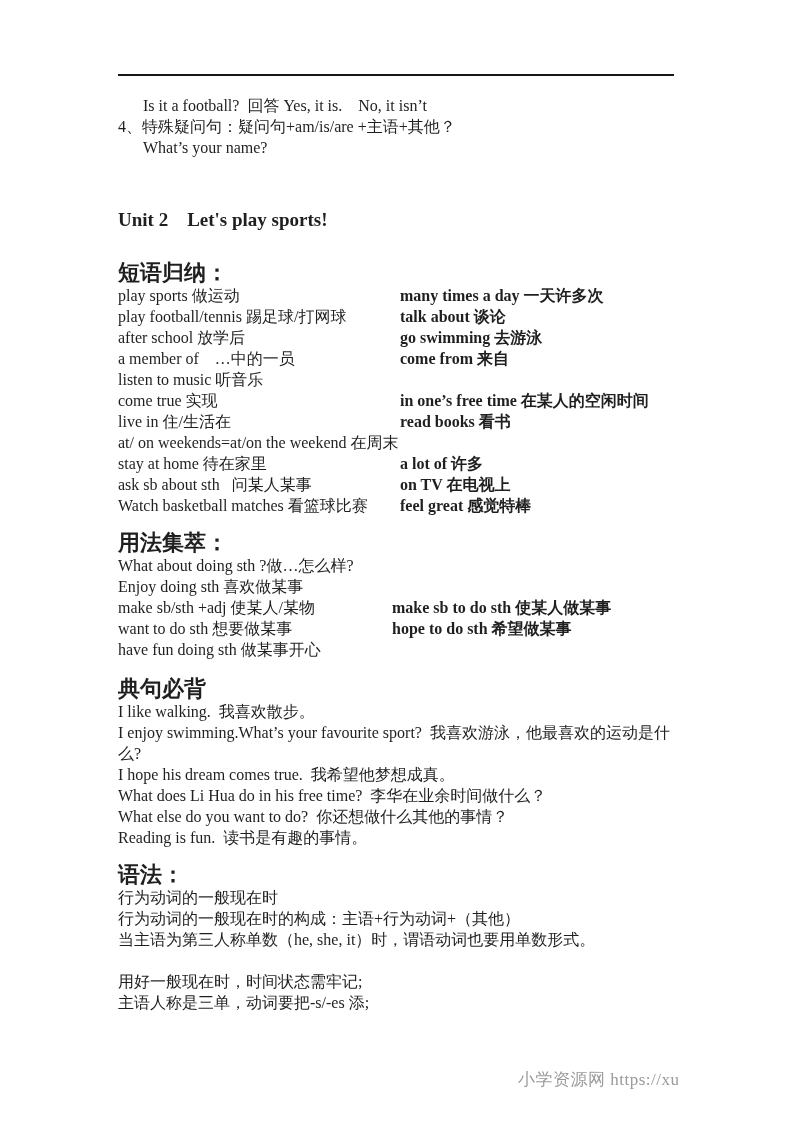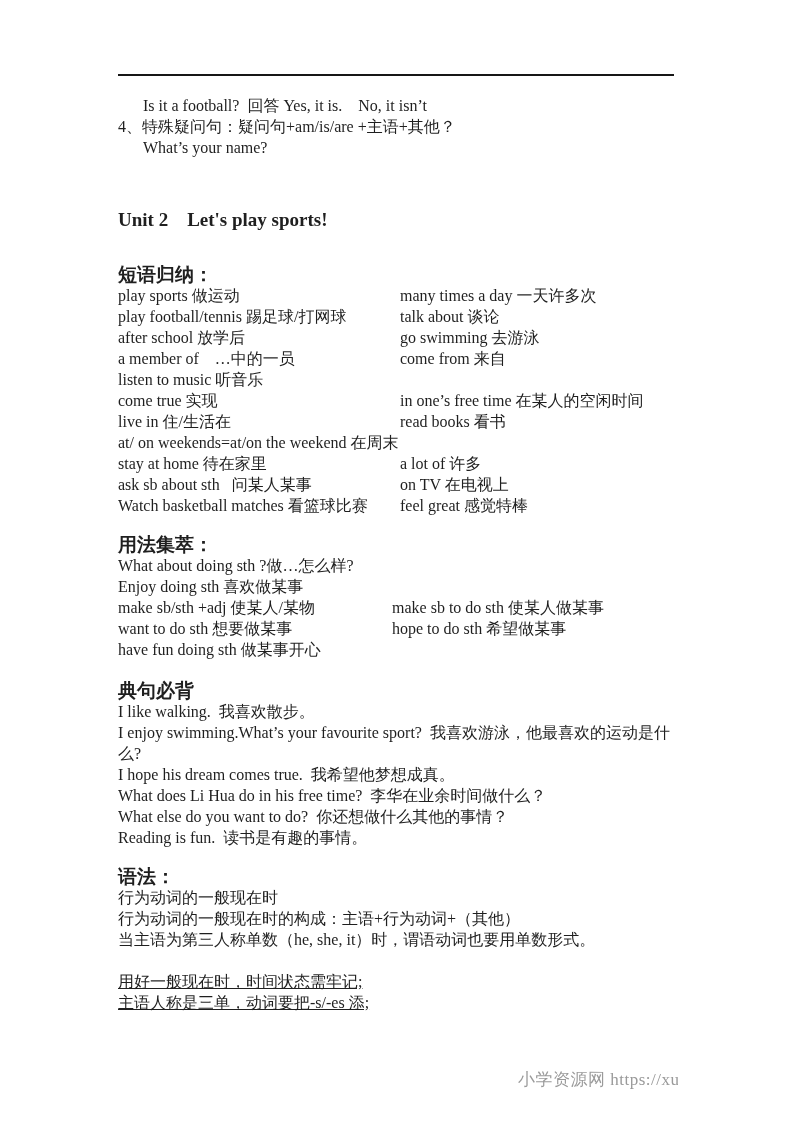--- a/index.html
+++ b/index.html
@@ -7,31 +7,31 @@
     width:793px;height:1122px;background:#ffffff;
     font-family:"Liberation Serif","DejaVu Serif",serif;
     font-size:16px;color:#1f1f1f;
   }
   .page{position:relative;width:678px;height:1122px;background:#fff;overflow:hidden;}
   .rule{position:absolute;left:118px;top:74px;width:556px;height:0;border-top:2px solid #161616;}
   .content{position:absolute;left:118px;top:95px;width:562px;line-height:21px;}
   .line{min-height:21px;white-space:pre-wrap;}
   .indent{padding-left:25px;}
   .h-unit{font-weight:bold;font-size:19px;line-height:22px;margin-top:51px;white-space:pre;}
-  .h-cn{font-weight:bold;font-size:19px;line-height:21px;
-        font-family:Liberation Sans, sans-serif;white-space:pre;}
+  .h-cn{font-weight:bold;font-size:22px;line-height:21px;
+        font-family:Liberation Mono, monospace;white-space:pre;}
   .h-phrases{margin-top:33px;}
   .h-usage{margin-top:18px;}
   .h-sent{margin-top:20px;}
   .h-gram{margin-top:18px;}
   .cols{display:flex;min-height:21px;}
   .cl{flex:0 0 auto;min-width:282px;white-space:pre;}
   .cl-u{flex:0 0 auto;min-width:274px;white-space:pre;}
-  .cr{flex:0 0 auto;white-space:pre;}
-  .rhyme-block{margin-top:21px;text-decoration:underline;}
+  .cr{flex:0 0 auto;white-space:pre;font-weight:bold;}
+  .rhyme-block{margin-top:21px;}
   .footer{
     position:absolute;left:0;top:1068px;width:793px;text-align:right;
     font-family:Liberation Serif, serif;
     font-size:17px;color:#9a9a9a;letter-spacing:0.5px;
   }
 </style>
 </head>
 <body>
 
 <div class="page">

